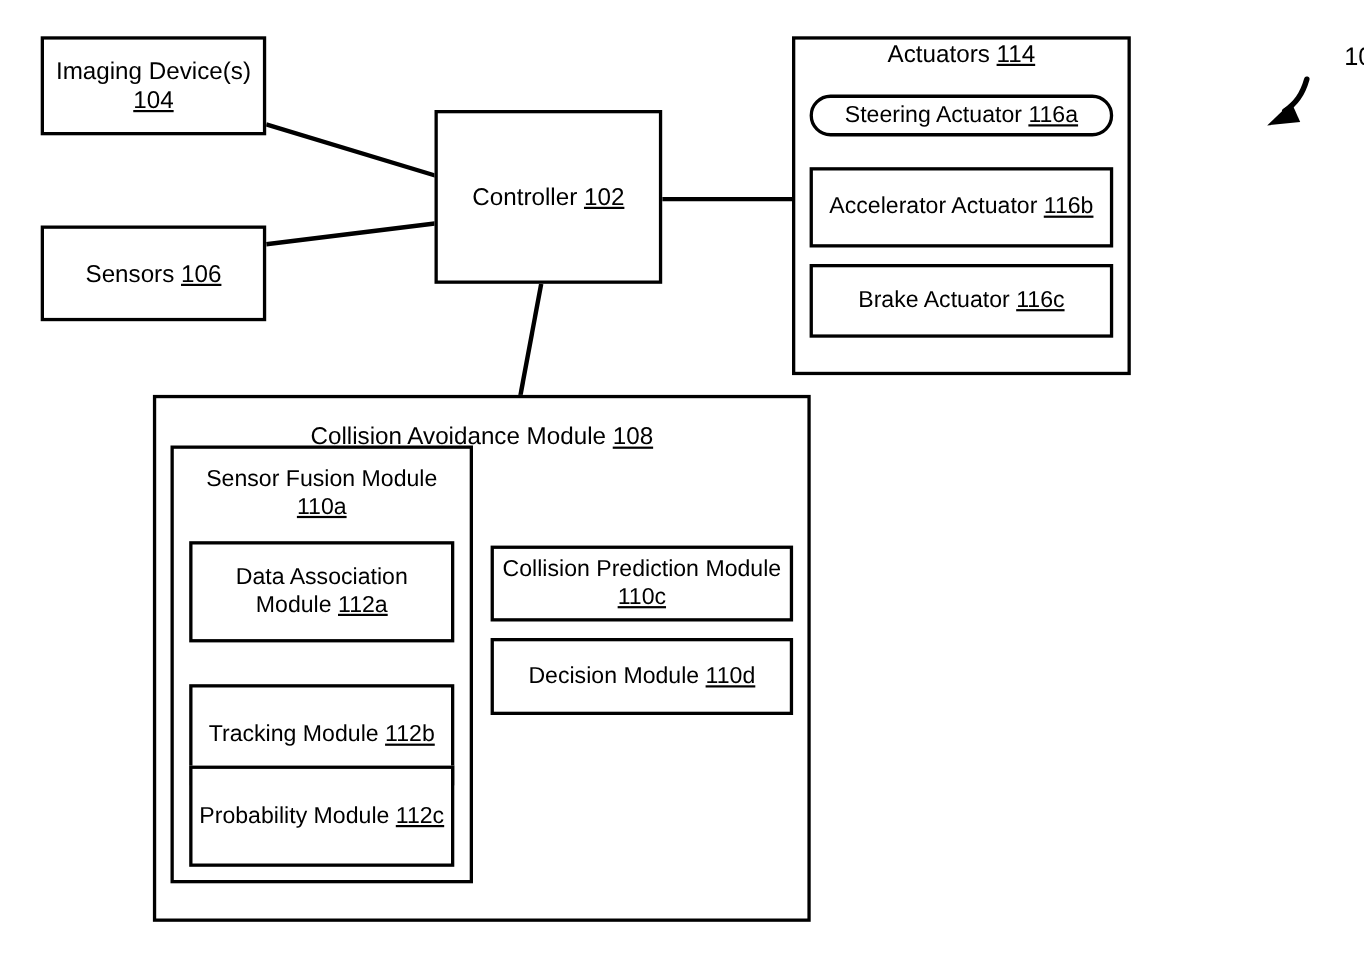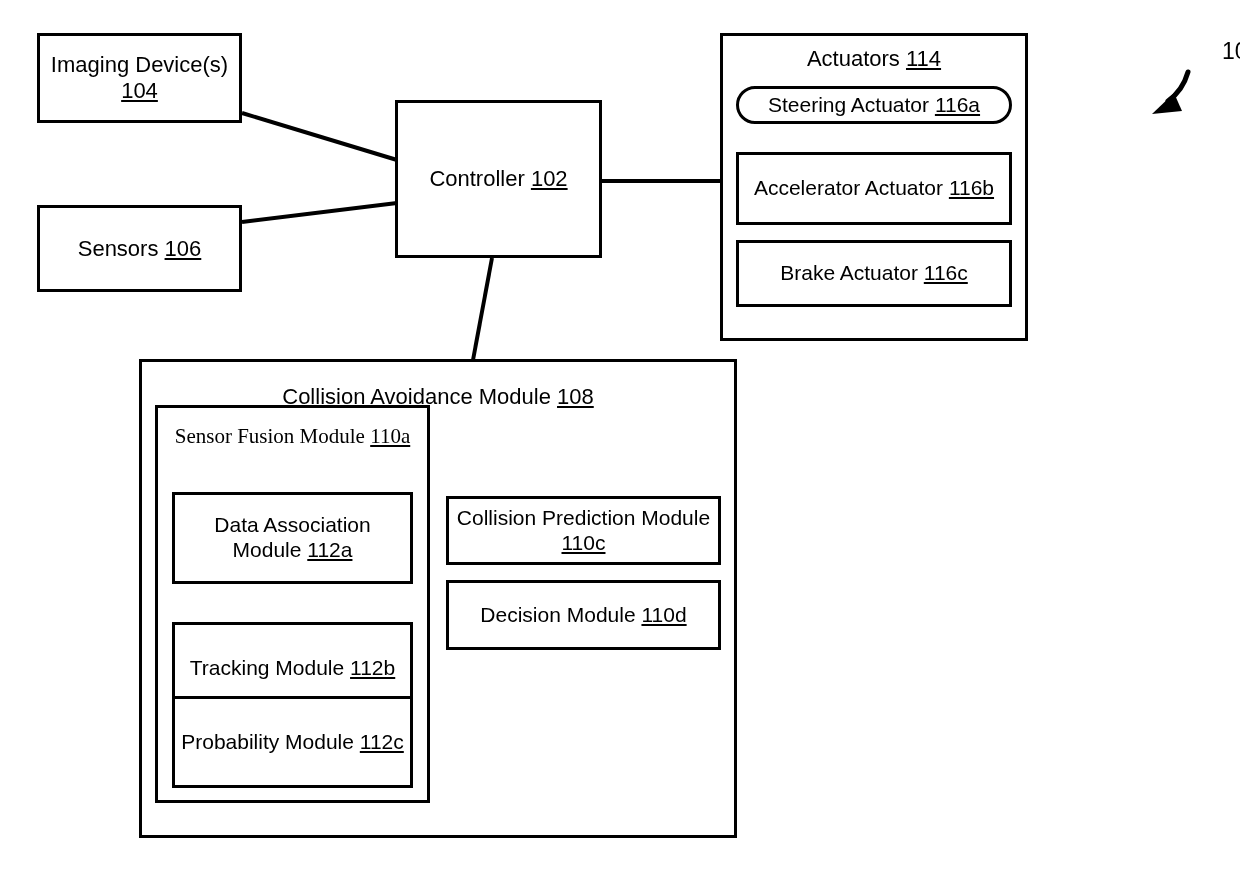--- a/index.html
+++ b/index.html
@@ -39,23 +39,23 @@
     white-space: normal;
   }
   .ref {
     text-decoration: underline;
     text-underline-offset: 2px;
   }
   
   .t-22 { font-size: 22px; }
   .t-21 { font-size: 21px; }
   
-  #actuators-box > .lbl { padding-top: 10px; }
+  #actuators-box > .lbl { }
   #collision-avoidance-box > .lbl { padding-top: 22px; }
-  #sensor-fusion-box > .lbl { padding-top: 16px; font-family: Liberation Serif, serif; }
+  #sensor-fusion-box > .lbl { padding-top: 16px; }
 
   svg.connectors {
     position: absolute;
     left: 0;
     top: 0;
     width: 1240px;
     height: 875px;
     pointer-events: none;
   }
   #fig-num {

